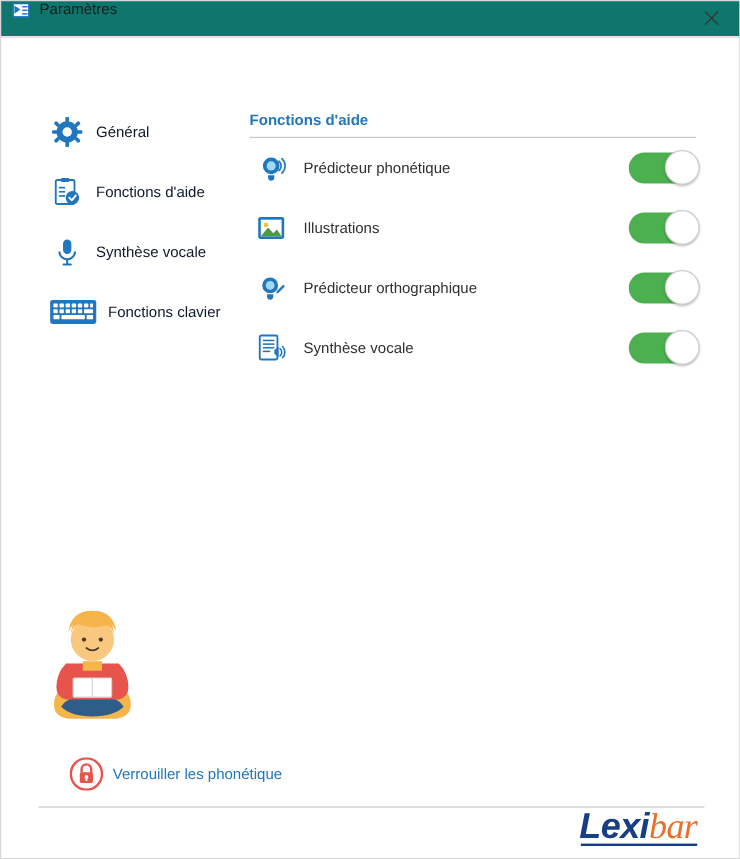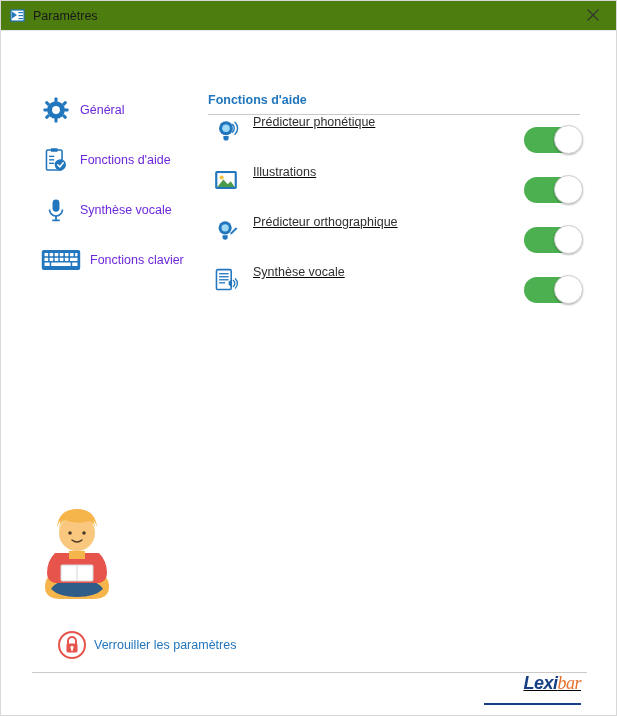--- a/index.html
+++ b/index.html
@@ -18,22 +18,22 @@
     width: 617px;
     height: 716px;
     background: #ffffff;
     border: 1px solid #d8d8d8;
     box-sizing: border-box;
   }
   
   .titlebar {
     height: 29px;
     display: flex;
-    align-items: center;
-    background: #4d7c0f;
+    align-items: flex-start;
+    background: #0f766e;
     border-bottom: 1px solid #e8e8e8;
     position: relative;
   }
   .titlebar-icon {
     width: 16px;
     height: 16px;
     margin-left: 9px;
     margin-right: 7px;
     flex: 0 0 auto;
   }
@@ -78,42 +78,42 @@
     width: 30px;
     height: 30px;
     flex: 0 0 auto;
     display: flex;
     align-items: center;
     justify-content: center;
     margin-right: 9px;
   }
   .nav-label {
     font-size: 12.5px;
-    color: #6d28d9;
+    color: #0f172a;
   }
 
   
   .panel {
     position: absolute;
     left: 207px;
     top: 62px;
     width: 372px;
   }
   .panel-title {
     font-size: 12.5px;
     color: #2176bd;
     font-weight: bold;
     padding-bottom: 7px;
     border-bottom: 1px solid #c9c9c9;
   }
   .row {
     display: flex;
+    align-items: center;
     height: 50px;
     position: relative;
-    text-decoration: underline;
   }
   .row-icon {
     width: 30px;
     height: 30px;
     flex: 0 0 auto;
     display: flex;
     align-items: center;
     justify-content: center;
     margin-left: 3px;
     margin-right: 12px;
@@ -176,24 +176,23 @@
     left: 31px;
     top: 641px;
     width: 555px;
     height: 1px;
     background: #c9c9c9;
   }
   .logo {
     position: absolute;
     right: 35px;
     top: 643px;
-    font-size: 18px;
+    font-size: 30px;
     line-height: 1;
     letter-spacing: -0.5px;
-    text-decoration: underline;
   }
   .logo .lexi {
     font-family: "Liberation Sans", sans-serif;
     font-weight: bold;
     font-style: italic;
     color: #173f84;
   }
   .logo .bar {
     font-family: "Liberation Serif", serif;
     font-style: italic;
@@ -413,21 +412,21 @@
     <div class="lock-row">
       <span class="lock-icon">
         <svg viewBox="0 0 28 28" width="28" height="28">
           <circle cx="14" cy="14" r="13" fill="#ffffff" stroke="#e6544c" stroke-width="2"></circle>
           <path d="M10 13 v-3 a4 4 0 0 1 8 0 v3" fill="none" stroke="#e6544c" stroke-width="2"></path>
           <rect x="8.5" y="12.5" width="11" height="9" rx="1.5" fill="#e6544c"></rect>
           <circle cx="14" cy="16.4" r="1.6" fill="#ffffff"></circle>
           <rect x="13.2" y="16.4" width="1.6" height="3.4" fill="#ffffff"></rect>
         </svg>
       </span>
-      <span class="lock-label">Verrouiller les paramètres</span>
+      <span class="lock-label">Verrouiller les phonétique</span>
     </div>
 
     <div class="footer-rule"></div>
     <div class="logo">
       <span class="lexi">Lexi</span><span class="bar">bar</span>
     </div>
     <div class="logo-underline"></div>
 
   </div>
 </div>

